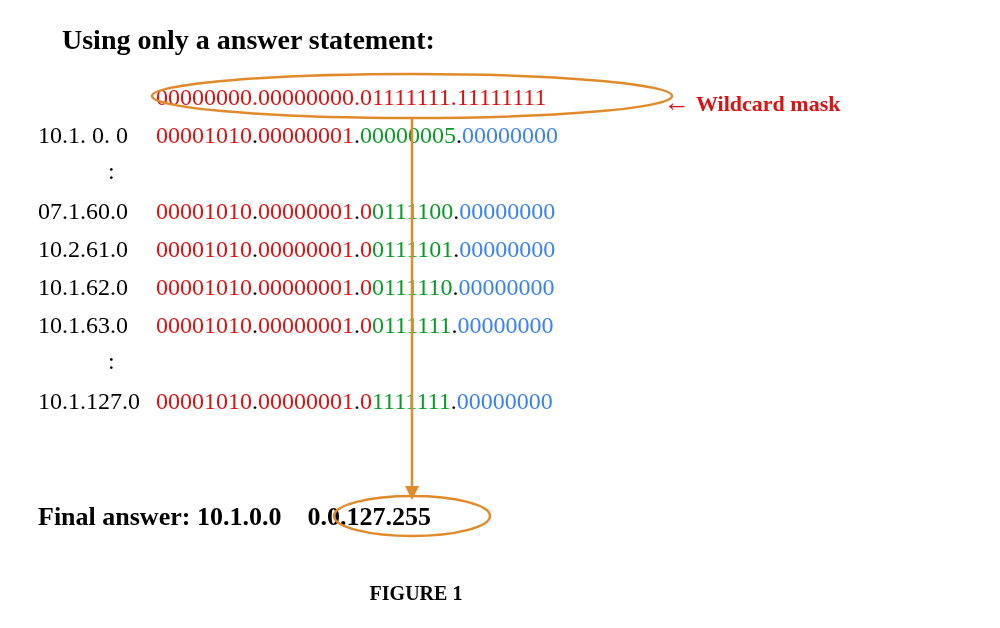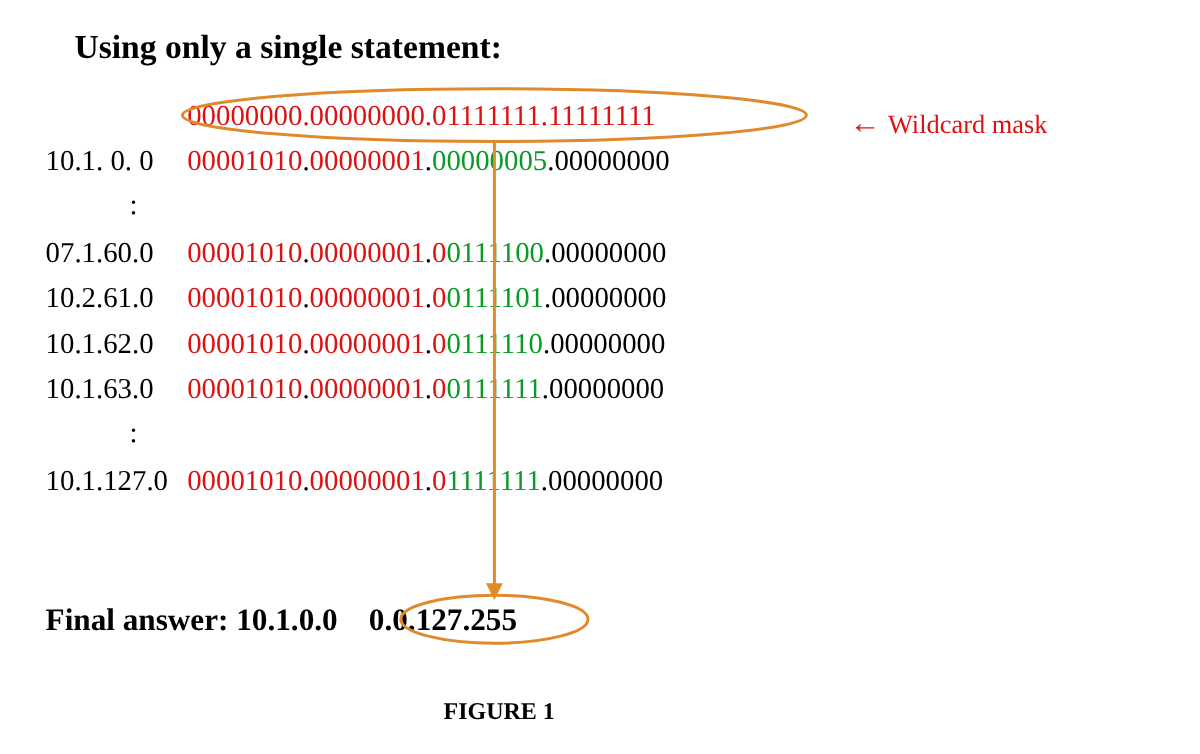--- a/index.html
+++ b/index.html
@@ -25,21 +25,21 @@
     font-size: 24px;
     white-space: nowrap;
   }
   .ip {
     color: #000;
     display: inline-block;
     width: 112px;
   }
   .red { color: #d11; }
   .green { color: #0a9a26; }
-  .blue { color: #000000; margin-top: 16px; }
+  .blue { color: #3b82f6; margin-top: 16px; }
   .black { color: #000; }
   .vdots {
     position: absolute;
     left: 108px;
     font-size: 24px;
     color: #000;
   }
   .final {
     position: absolute;
     left: 38px;
@@ -54,43 +54,44 @@
     top: 582px;
     width: 832px;
     text-align: center;
     font-size: 20px;
     font-weight: bold;
     color: #000;
   }
   .wildcard-label {
     position: absolute;
     top: 88px;
-    left: 708px;
+    left: 664px;
     color: #d11;
     font-size: 22px;
+    font-weight: bold;
   }
   .arrow-left {
     color: #d11;
     font-size: 26px;
     margin-right: 6px;
   }
   
   .svg-overlay {
     position: absolute;
     top: 0;
     left: 0;
     width: 1000px;
     height: 628px;
     pointer-events: none;
   }
 </style>
 </head>
 <body>
 
-<div class="title">Using only a single statement:</div>
+<div class="title">Using only a answer statement:</div>
 
 <div class="row" style="top:84px;">
   <span class="ip"></span>
   <span class="red">00000000.00000000.01111111.11111111</span>
 </div>
 
 <div class="wildcard-label">
   <span class="arrow-left">←</span><span>Wildcard mask</span>
 </div>
 

